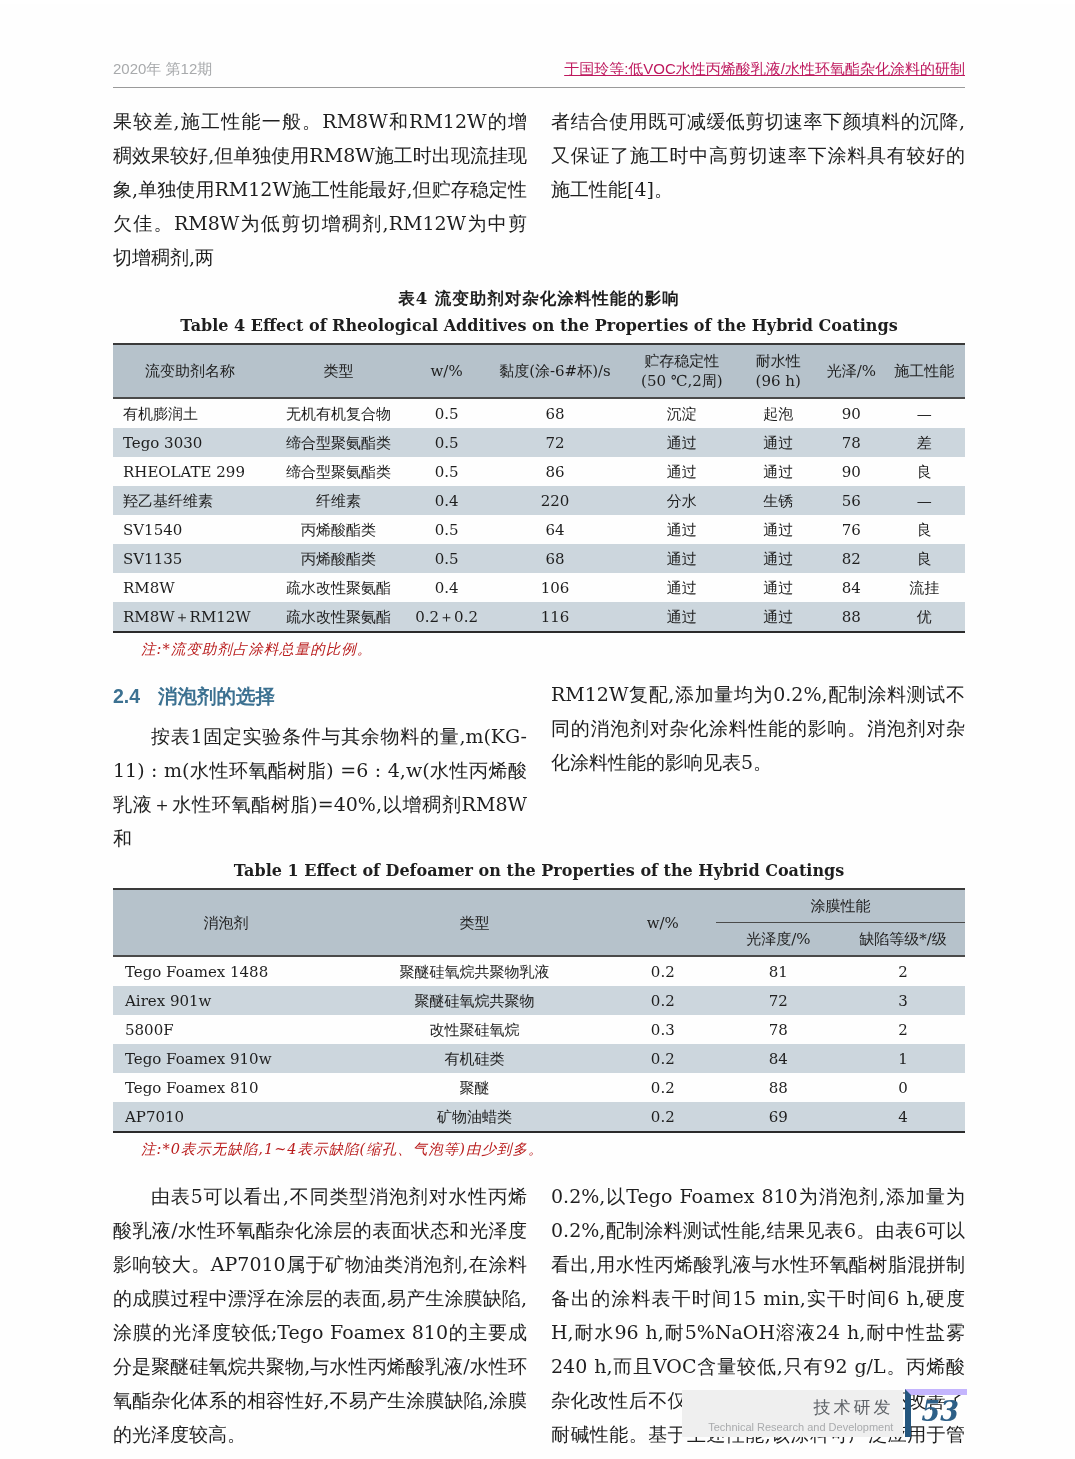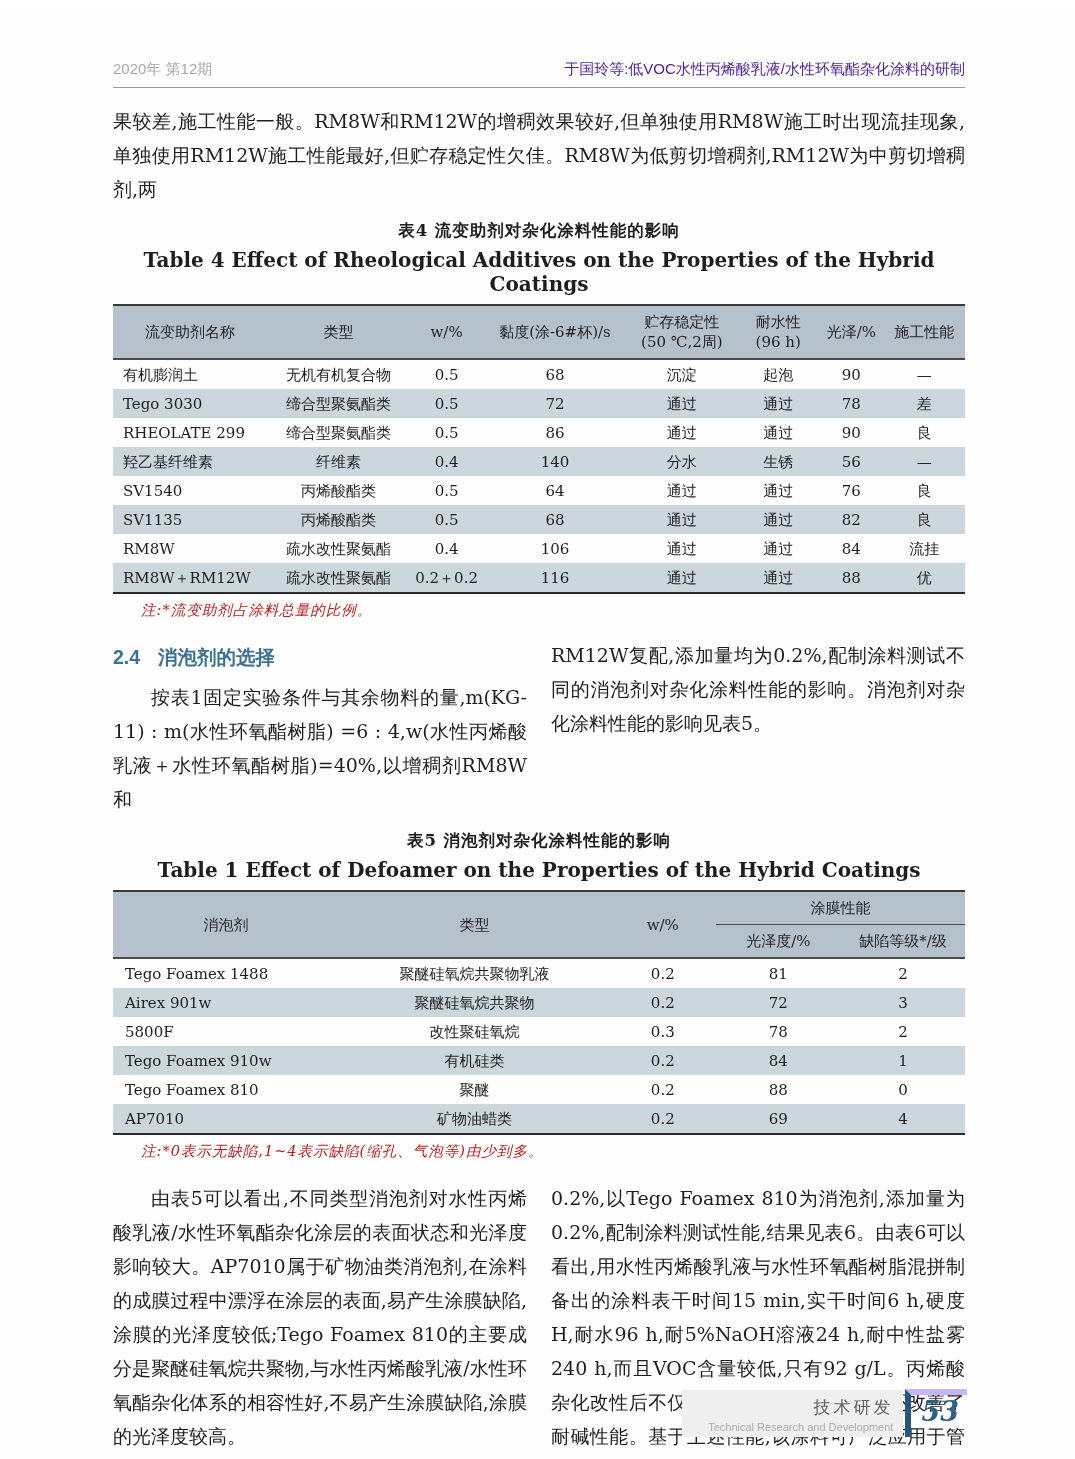--- a/index.html
+++ b/index.html
@@ -15,28 +15,28 @@
     overflow:hidden;
   }
   
   .run-head {
     display:flex; justify-content:space-between; align-items:flex-end;
     font-family:"Liberation Sans","DejaVu Sans",sans-serif;
     color:#a8aaac; font-size:15px;
     padding-bottom:8px;
     border-bottom:1px solid #9a9a9a;
   }
-  .run-head .rh-right { color:#4c1d95; }
+  .run-head .rh-right { color:#be185d;text-decoration:underline; }
   
   .cols { display:flex; gap:24px; margin-top:16px; }
   .col { flex:1; text-align:justify; font-size:19px; line-height:34px; }
   .indent { text-indent:2em; }
   
   .tbl-title-cn { text-align:center; font-weight:bold; font-size:16.5px; margin-top:14px; letter-spacing:1px; }
-  .tbl-title-en { text-align:center; font-weight:bold; font-size:20px; margin-top:6px; margin-bottom:8px; }
+  .tbl-title-en { text-align:center; font-weight:bold; font-size:16px; margin-top:6px; margin-bottom:8px; }
   
   table.tbl {
     width:100%; border-collapse:collapse;
     border-top:2px solid #3a3a3a; border-bottom:2.5px solid #2b2b2b;
     font-size:15px; line-height:20px;
   }
   table.tbl thead th {
     background:#b6c2cb; font-weight:normal;
     padding:6px 3px; white-space:pre-line; vertical-align:middle;
     border-bottom:2px solid #4a4a4a;
@@ -88,20 +88,21 @@
 
 <div class="page">
 
   <div class="run-head">
     <span class="rh-left">2020年 第12期</span>
     <span class="rh-right">于国玲等:低VOC水性丙烯酸乳液/水性环氧酯杂化涂料的研制</span>
   </div>
 
   <div class="cols">
     <p class="col">果较差,施工性能一般。RM8W和RM12W的增稠效果较好,但单独使用RM8W施工时出现流挂现象,单独使用RM12W施工性能最好,但贮存稳定性欠佳。RM8W为低剪切增稠剂,RM12W为中剪切增稠剂,两</p>
+    <p class="col">者结合使用既可减缓低剪切速率下颜填料的沉降,又保证了施工时中高剪切速率下涂料具有较好的施工性能[4]。</p>
   </div>
 
   <div class="tbl-title-cn">表4  流变助剂对杂化涂料性能的影响</div>
   <div class="tbl-title-en">Table 4  Effect of Rheological Additives on the Properties of the Hybrid Coatings</div>
   <table class="tbl" id="table4">
     <colgroup>
       <col style="width:158px">
         <col style="width:152px">
         <col style="width:76px">
         <col style="width:150px">
@@ -152,21 +153,21 @@
           <td>86</td>
           <td>通过</td>
           <td>通过</td>
           <td>90</td>
           <td>良</td>
         </tr>
         <tr>
           <td>羟乙基纤维素</td>
           <td>纤维素</td>
           <td>0.4</td>
-          <td>140</td>
+          <td>220</td>
           <td>分水</td>
           <td>生锈</td>
           <td>56</td>
           <td>—</td>
         </tr>
         <tr>
           <td>SV1540</td>
           <td>丙烯酸酯类</td>
           <td>0.5</td>
           <td>64</td>
@@ -212,21 +213,20 @@
   <div class="cols" style="margin-top:18px">
     <div class="col">
       <div class="sec-head mt0">
         <span class="sec-num">2.4</span><span>消泡剂的选择</span>
       </div>
       <p class="indent">按表1固定实验条件与其余物料的量,m(KG-11) : m(水性环氧酯树脂) =6 : 4,w(水性丙烯酸乳液＋水性环氧酯树脂)=40%,以增稠剂RM8W和</p>
     </div>
     <p class="col">RM12W复配,添加量均为0.2%,配制涂料测试不同的消泡剂对杂化涂料性能的影响。消泡剂对杂化涂料性能的影响见表5。</p>
   </div>
 
-  <div class="tbl-title-cn">表5  消泡剂对杂化涂料性能的影响</div>
   <div class="tbl-title-en">Table 1  Effect of Defoamer on the Properties of the Hybrid Coatings</div>
   <table class="tbl" id="table5">
     <colgroup>
       <col style="width:235px">
         <col style="width:285px">
         <col style="width:110px">
         <col style="width:130px">
         <col style="width:130px">
     </colgroup>
     <thead>

